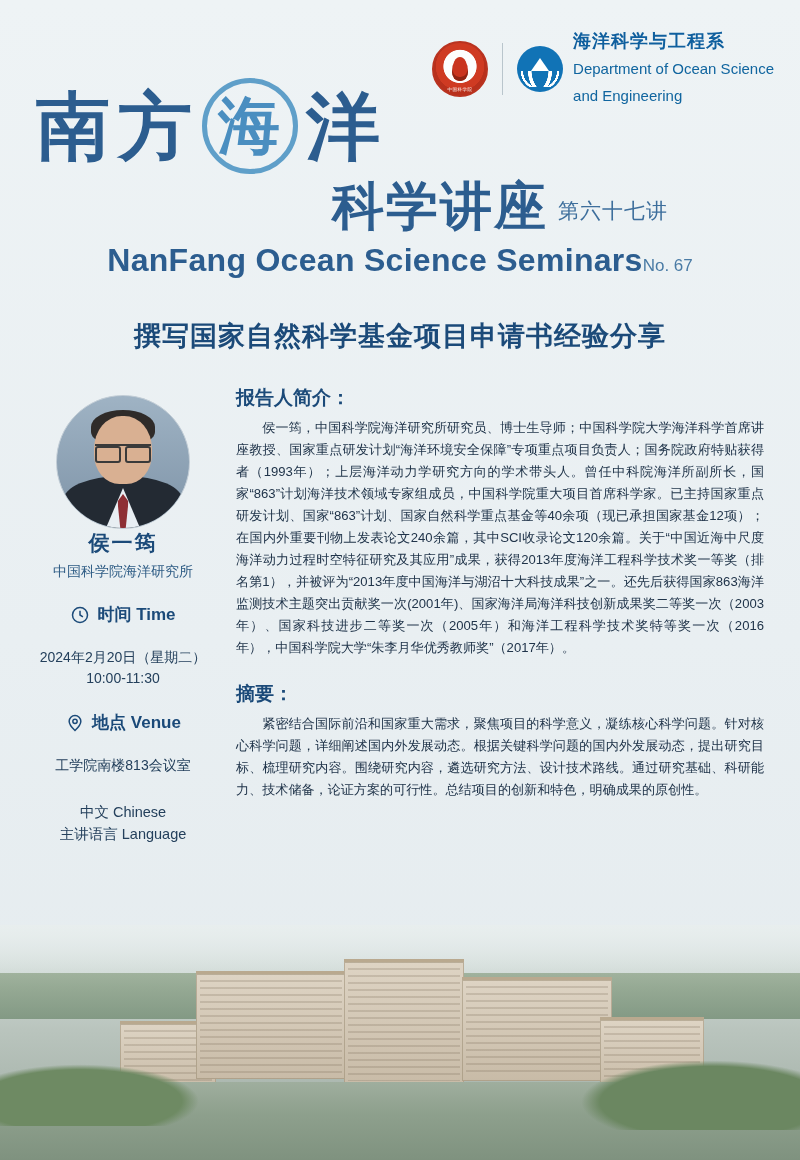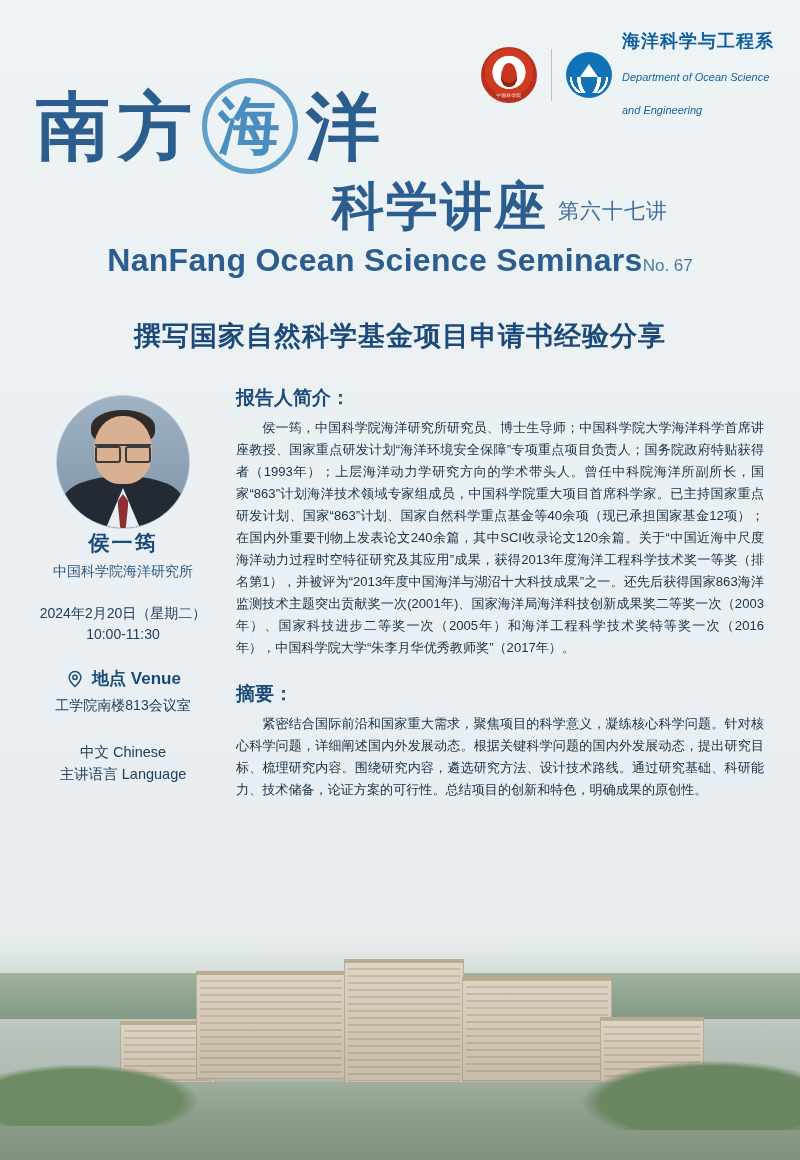--- a/index.html
+++ b/index.html
@@ -60,21 +60,21 @@
     position: absolute; top: 12px; left: 50%; transform: translateX(-50%);
     width: 0; height: 0;
     border-left: 9px solid transparent; border-right: 9px solid transparent;
     border-bottom: 13px solid #ffffff;
   }
   .dept-text .cn {
     font-size: 18px; font-weight: 700; color: #0f5f9e; letter-spacing: 1px;
     line-height: 1.1;
   }
   .dept-text .en {
-    font-size: 11px; color: #10659f; line-height: 1.25; margin-top: 19px; font-style: italic;
+    font-size: 15px; color: #10659f; line-height: 1.25; margin-top: 8px;
   }
 
   
   .title-block { position: absolute; top: 78px; left: 0; width: 800px; }
   .t-line1 {
     display: flex; align-items: center; gap: 6px;
     padding-left: 36px;
   }
   .big-char {
     font-family: "DejaVu Sans", "Liberation Sans", sans-serif;
@@ -167,21 +167,21 @@
   }
   .speaker-affil {
     margin-top: 6px; font-size: 14px; color: #2d5b84;
   }
   .meta-block { margin-top: 22px; }
   .meta-head {
     display: flex; align-items: center; justify-content: center; gap: 7px;
     font-size: 17px; font-weight: 700; color: #1b4a79;
   }
   .meta-val {
-    margin-top: 5px; font-size: 14px; color: #24405c; line-height: 1.5;
+    margin-top: 21px; font-size: 14px; color: #24405c; line-height: 1.5;
   }
   .ico { width: 20px; height: 20px; flex: 0 0 20px; }
   .lang-block { margin-top: 26px; font-size: 14.5px; color: #24405c; line-height: 1.5; }
 
   .right-col { width: 560px; padding: 0 24px 0 8px; }
   .sec-head {
     font-size: 19px; font-weight: 700; color: #1b4a79; margin-bottom: 6px;
   }
   .sec-body {
     font-size: 13.1px; line-height: 1.68; color: #20344a; text-align: justify;
@@ -281,20 +281,27 @@
         <div class="shirt"></div>
         <div class="tie"></div>
         <div class="hair"></div>
         <div class="face"></div>
         <div class="glasses"></div>
       </div>
       <div class="speaker-name">侯一筠</div>
       <div class="speaker-affil">中国科学院海洋研究所</div>
 
       <div class="meta-block">
+        <div class="meta-head">
+          <svg class="ico" viewBox="0 0 24 24" fill="none" stroke="#1b4a79" stroke-width="1.8">
+            <circle cx="12" cy="12" r="9"></circle>
+              <path d="M12 7v5l3.5 2.2"></path>
+          </svg>
+          <span>时间 Time</span>
+        </div>
         <div class="meta-val">
           <div>2024年2月20日（星期二）</div>
           <div>10:00-11:30</div>
         </div>
       </div>
 
       <div class="meta-block">
         <div class="meta-head">
           <svg class="ico" viewBox="0 0 24 24" fill="none" stroke="#1b4a79" stroke-width="1.8">
             <path d="M12 21s7-6.2 7-11a7 7 0 1 0-14 0c0 4.8 7 11 7 11z"></path>

